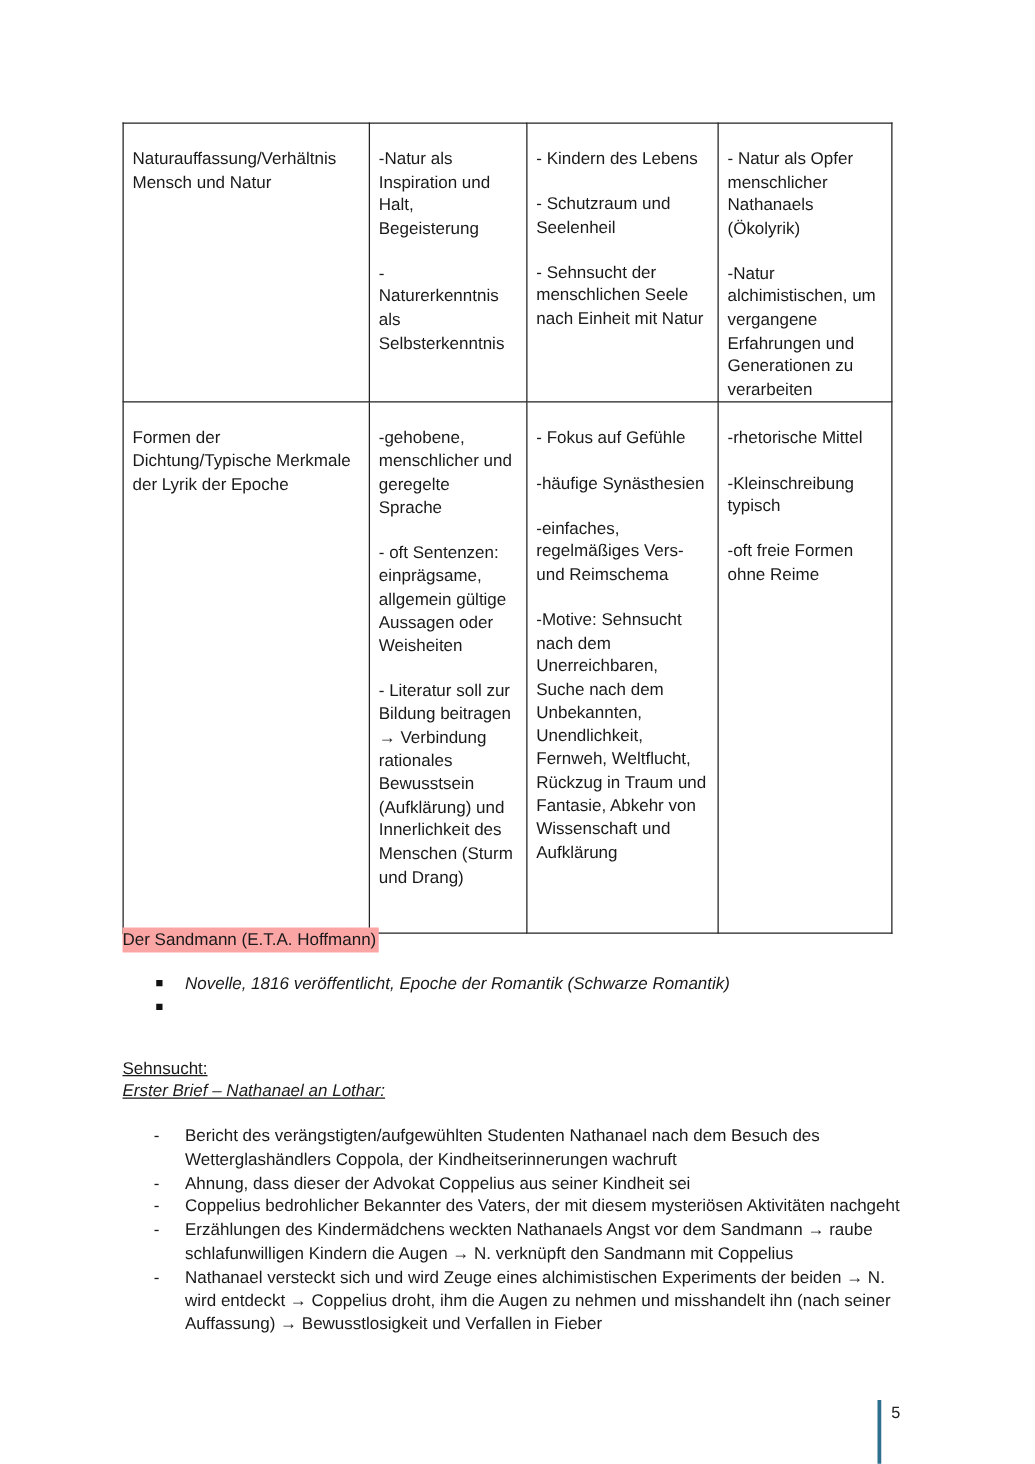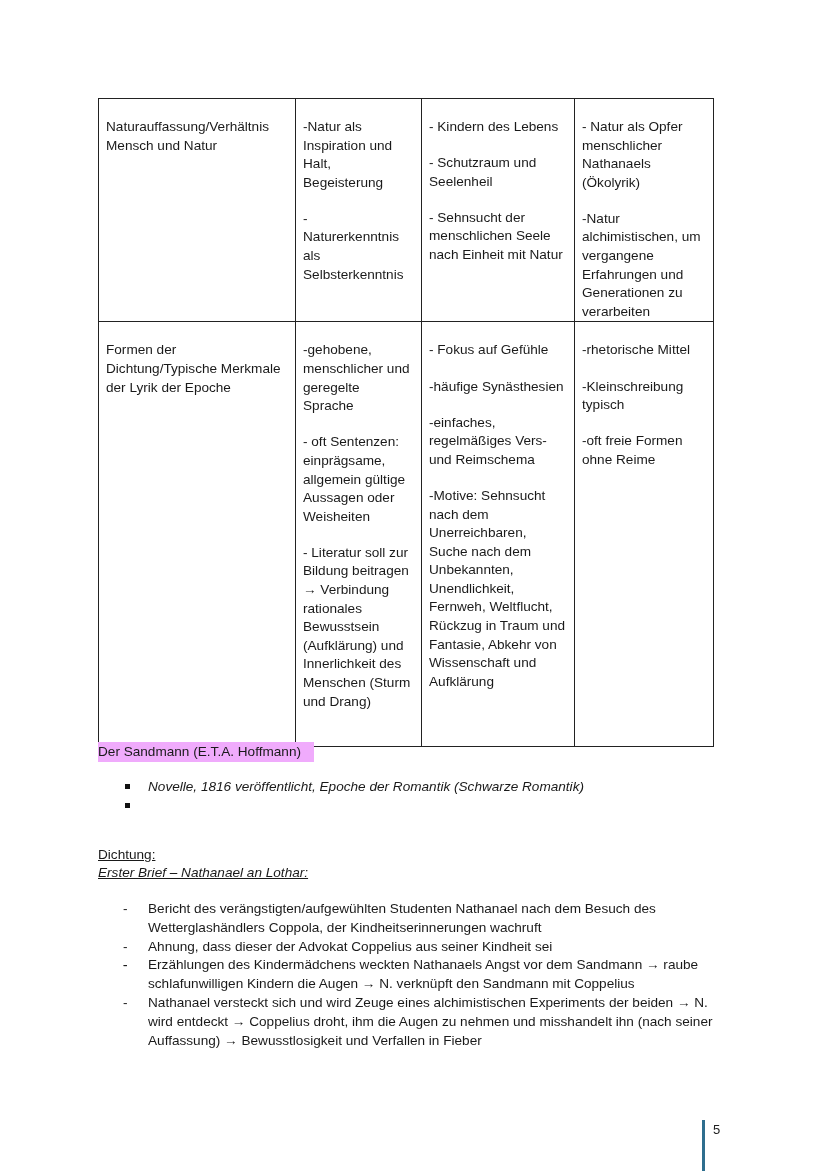--- a/index.html
+++ b/index.html
@@ -26,21 +26,21 @@
   table.epochs col.c2 { width: 126px; }
   table.epochs col.c3 { width: 153px; }
   table.epochs col.c4 { width: 139px; }
   tr.r1 td { height: 184px; }
   tr.r2 td { height: 405px; }
   .para { margin: 0 0 17.5px 0; white-space: pre-line; }
   .para:last-child { margin-bottom: 0; }
 
   .section-title {
     position: absolute; left: 98px; top: 742px;
-    background: #f0abfc; padding: 1px 13px 1px 0;
+    background: #fca5a5; padding: 1px 2px 1px 0;
     font-size: 13.6px; line-height: 18px;
   }
   ul.facts {
     position: absolute; left: 122px; top: 777px; margin: 0; padding: 0;
     list-style: none; width: 600px; line-height: 19px;
   }
   ul.facts li { position: relative; padding-left: 26px; font-style: italic; }
   ul.facts li .bullet {
     position: absolute; left: 3px; top: 7px; width: 5px; height: 5px; background: #111;
   }
@@ -120,27 +120,27 @@
   </tbody>
     </table>
 
   <div class="section-title">Der Sandmann (E.T.A. Hoffmann)</div>
 
   <ul class="facts">
     <li><span class="bullet"></span><span>Novelle, 1816 veröffentlicht, Epoche der Romantik (Schwarze Romantik)</span></li>
     <li><span class="bullet"></span></li>
   </ul>
 
-  <div class="handlung-label">Dichtung:</div>
+  <div class="handlung-label">Sehnsucht:</div>
   <div class="brief-label">Erster Brief – Nathanael an Lothar:</div>
 
   <ul class="plot">
     <li><span class="dash">-</span><span>Bericht des verängstigten/aufgewühlten Studenten Nathanael nach dem Besuch des Wetterglashändlers Coppola, der Kindheitserinnerungen wachruft</span></li>
     <li><span class="dash">-</span><span>Ahnung, dass dieser der Advokat Coppelius aus seiner Kindheit sei</span></li>
-    <li><span class="dash">-</span></li>
+    <li><span class="dash">-</span><span>Coppelius bedrohlicher Bekannter des Vaters, der mit diesem mysteriösen Aktivitäten nachgeht</span></li>
     <li><span class="dash">-</span><span>Erzählungen des Kindermädchens weckten Nathanaels Angst vor dem Sandmann → raube schlafunwilligen Kindern die Augen → N. verknüpft den Sandmann mit Coppelius</span></li>
     <li><span class="dash">-</span><span>Nathanael versteckt sich und wird Zeuge eines alchimistischen Experiments der beiden → N. wird entdeckt → Coppelius droht, ihm die Augen zu nehmen und misshandelt ihn (nach seiner Auffassung)  → Bewusstlosigkeit und Verfallen in Fieber</span></li>
   </ul>
 
   <div class="page-footer">
     <span class="page-number">5</span>
   </div>
 </div>
 
 </body></html>

